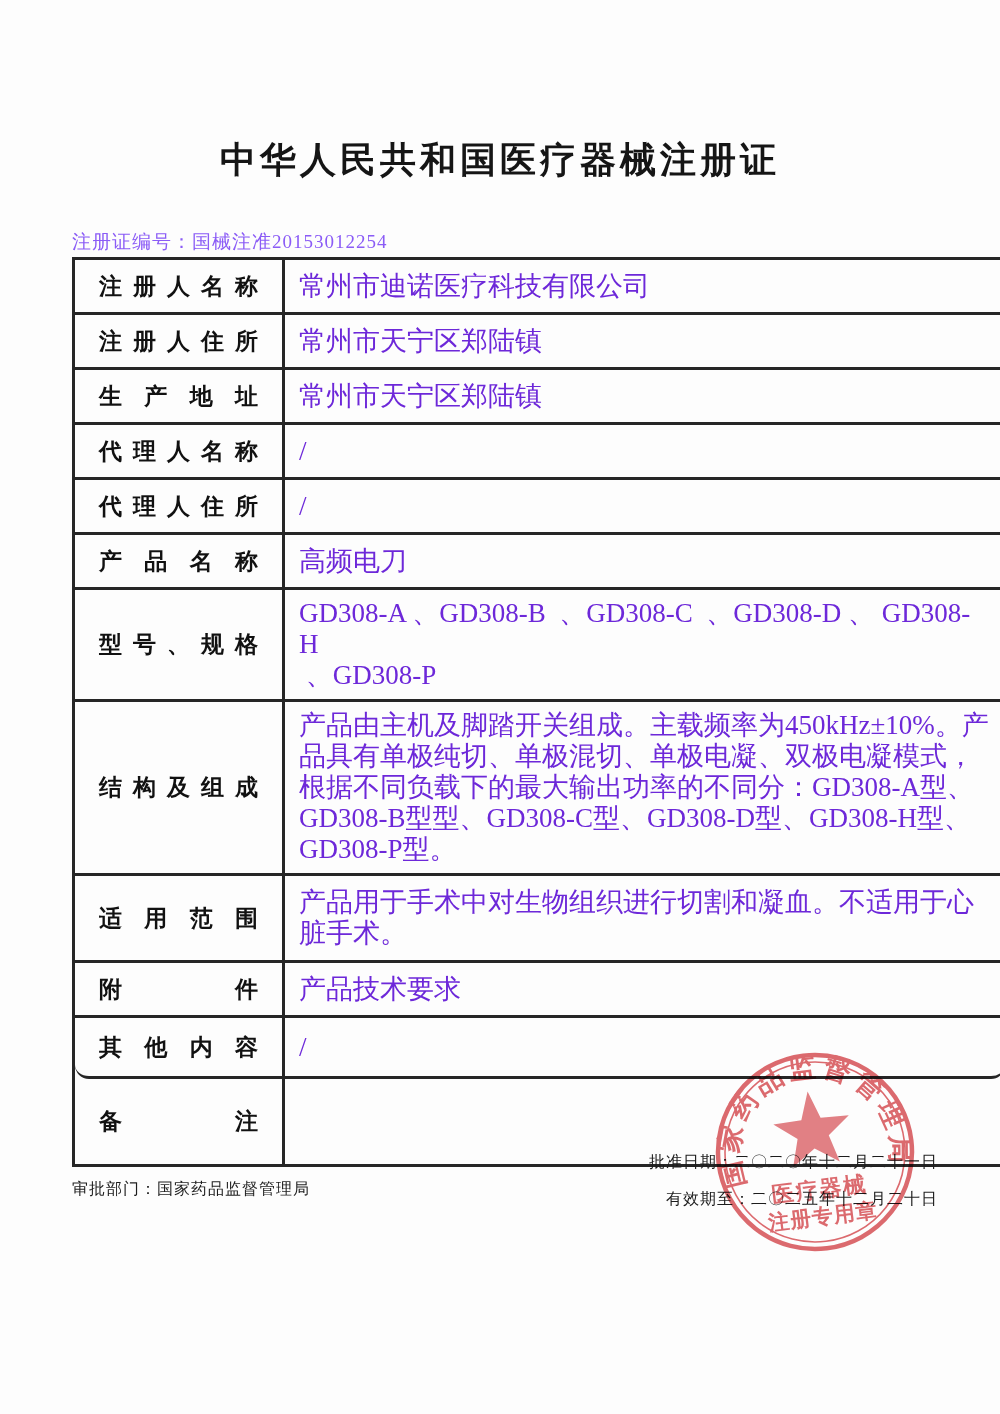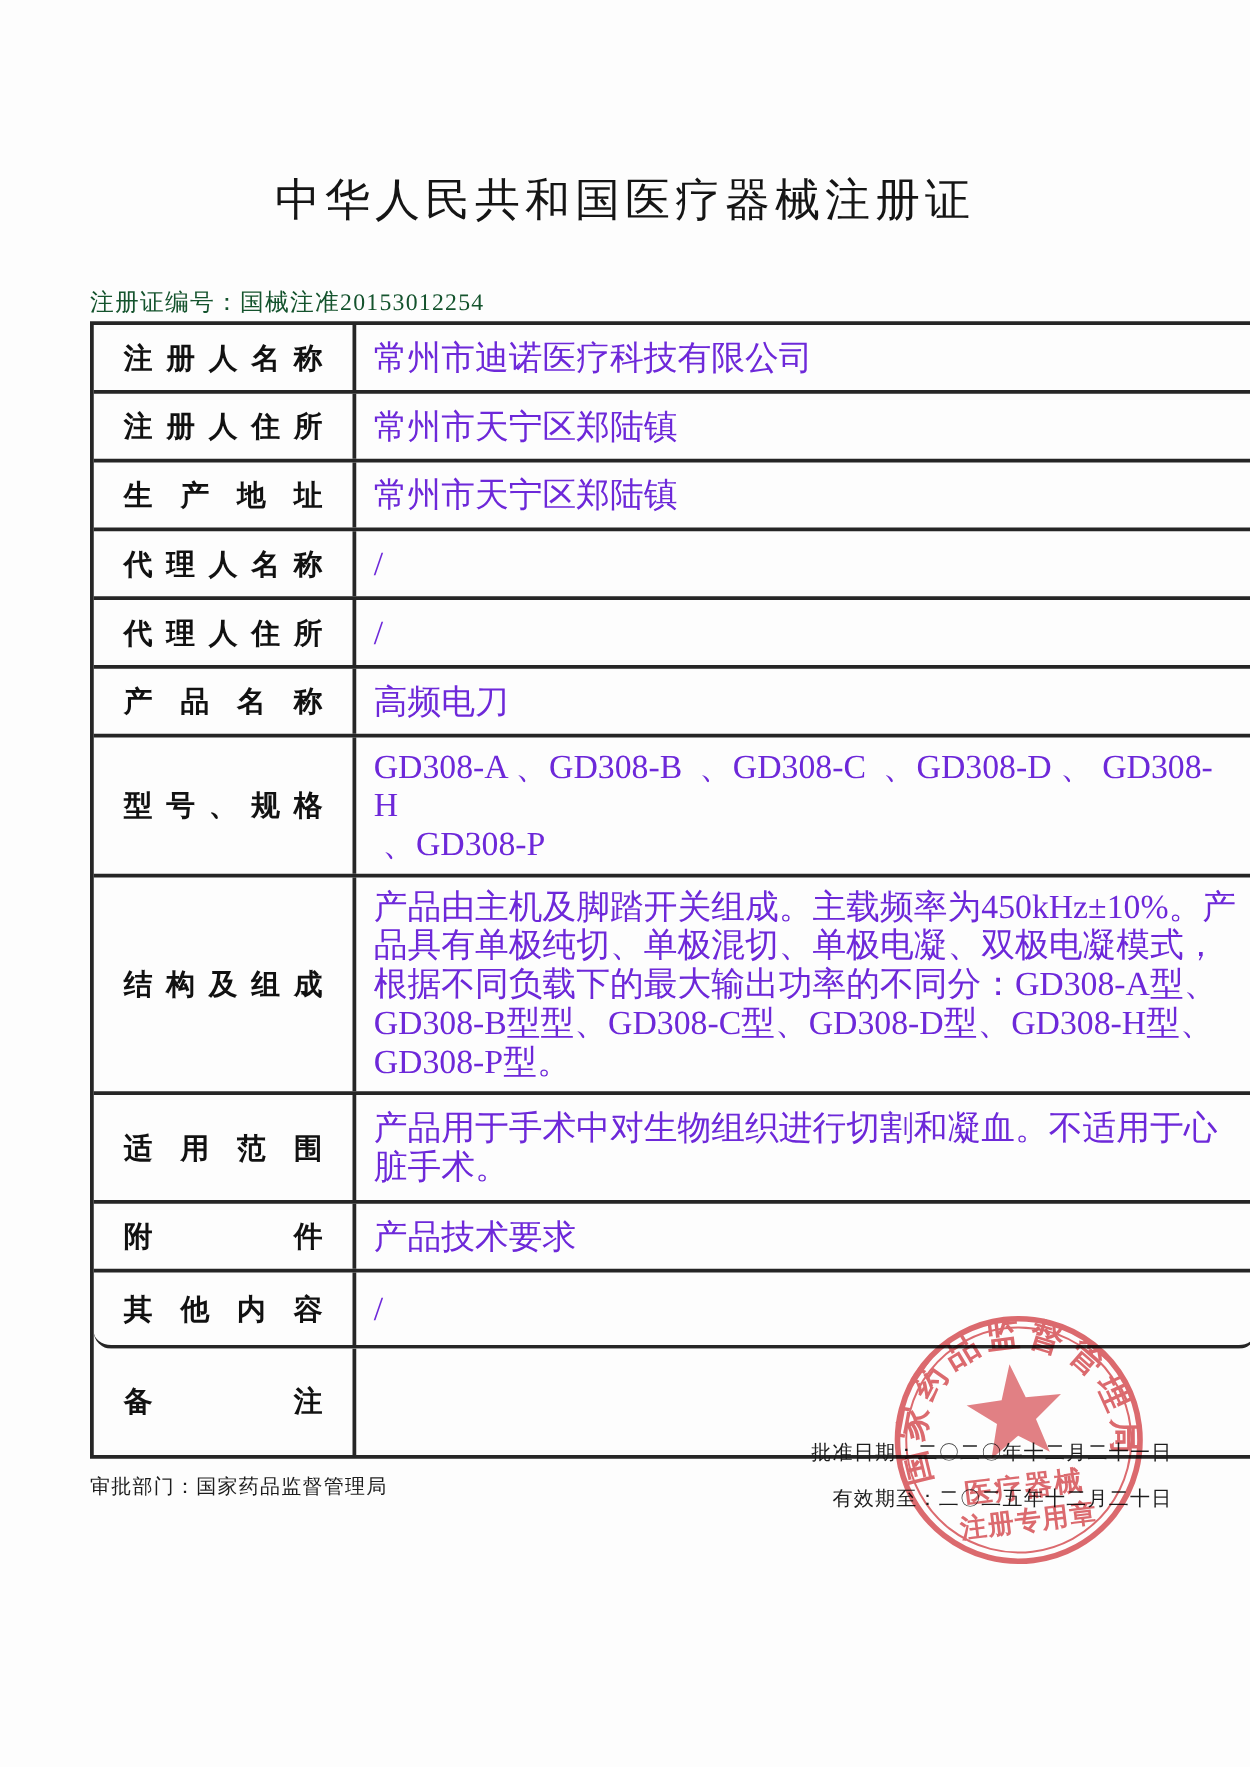--- a/index.html
+++ b/index.html
@@ -10,31 +10,31 @@
     color:#1c1c1c;
     position:relative;
     overflow:hidden;
   }
   .page { position:relative; width:1000px; height:1414px; background:#fdfdfd; }
 
   .doc-title {
     padding-top:136px;
     text-align:center;
     font-size:36px;
-    font-weight:normal;
+    font-weight:bold;
     letter-spacing:4px;
     color:#151515;
   }
 
   .cert-no {
     position:absolute;
     left:72px; top:229px;
     font-size:19px;
     letter-spacing:1px;
-    color:#14532d;
+    color:#8b5cf6;
   }
 
   .cert-table {
     position:absolute;
     left:72px; top:257px;
     width:936px;
     border:3px solid #262626;
   }
   .row { display:flex; border-bottom:3px solid #262626; }
   .row:last-child { border-bottom:none; }

